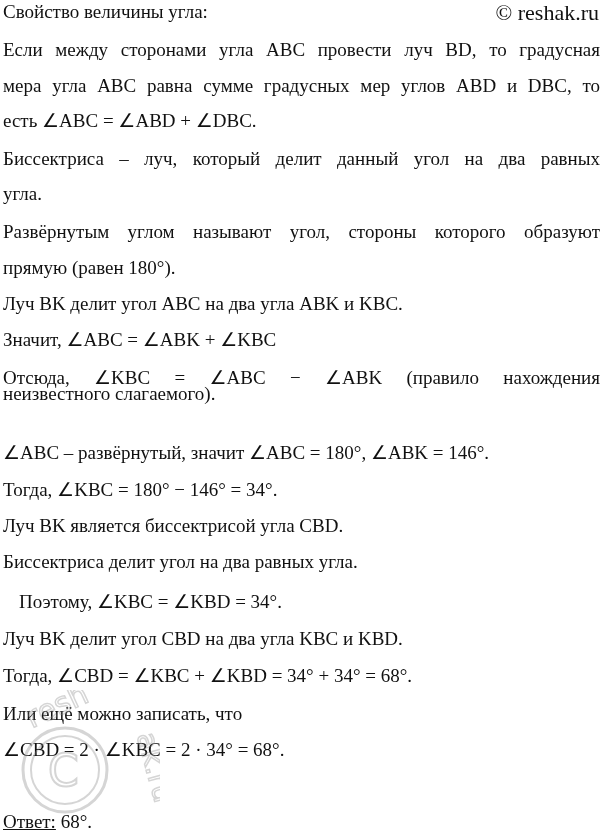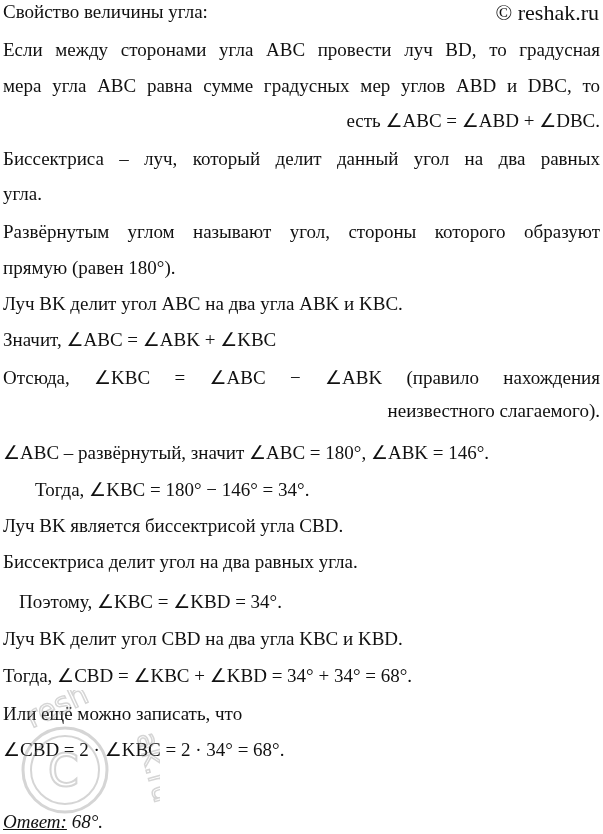--- a/index.html
+++ b/index.html
@@ -13,44 +13,44 @@
   </style>
 </head>
 <body>
 
 <div>
   <div class="line" style="top:0px;">Свойство величины угла:</div>
   <div class="wm-top">© reshak.ru</div>
 
   <div class="line just" style="top:38px;">Если между сторонами угла ABC провести луч BD, то градусная</div>
   <div class="line just" style="top:74px;">мера угла ABC равна сумме градусных мер углов ABD и DBC, то</div>
-  <div class="line" style="top:109px;text-align:right;">есть ∠ABC = ∠ABD + ∠DBC.</div>
+  <div class="line" style="top:109px;">есть ∠ABC = ∠ABD + ∠DBC.</div>
 
   <div class="line just" style="top:147px;">Биссектриса – луч, который делит данный угол на два равных</div>
   <div class="line" style="top:182px;">угла.</div>
   <div class="line just" style="top:220px;">Развёрнутым углом называют угол, стороны которого образуют</div>
   <div class="line" style="top:256px;">прямую (равен 180°).</div>
 
   <div class="line" style="top:292px;">Луч BK делит угол ABC на два угла ABK и KBC.</div>
   <div class="line" style="top:328px;">Значит, ∠ABC = ∠ABK + ∠KBC</div>
   <div class="line just" style="top:366px;">Отсюда, ∠KBC = ∠ABC − ∠ABK (правило нахождения</div>
-  <div class="line" style="top:399px;text-align:right;">неизвестного слагаемого).</div>
+  <div class="line" style="top:382px;">неизвестного слагаемого).</div>
 
   <div class="line" style="top:441px;">∠ABC – развёрнутый, значит ∠ABC = 180°, ∠ABK = 146°.</div>
-  <div class="line" style="top:478px;margin-left:32px;">Тогда, ∠KBC = 180° − 146° = 34°.</div>
+  <div class="line" style="top:478px;">Тогда, ∠KBC = 180° − 146° = 34°.</div>
   <div class="line" style="top:514px;">Луч BK является биссектрисой угла CBD.</div>
   <div class="line" style="top:550px;">Биссектриса делит угол на два равных угла.</div>
 
   <div class="line" style="top:590px;margin-left:16px;">Поэтому, ∠KBC = ∠KBD = 34°.</div>
   <div class="line" style="top:627px;">Луч BK делит угол CBD на два угла KBC и KBD.</div>
   <div class="line" style="top:664px;">Тогда, ∠CBD = ∠KBC + ∠KBD = 34° + 34° = 68°.</div>
   <div class="line" style="top:702px;">Или ещё можно записать, что</div>
   <div class="line" style="top:738px;">∠CBD = 2 · ∠KBC = 2 · 34° = 68°.</div>
 
-  <div class="line" style="top:810px;font-style:italic;">
+  <div class="line" style="top:810px;">
     <span class="u">Ответ:</span>
     <span>68°.</span>
   </div>
 
   <svg class="watermark" viewBox="0 0 150 130">
     <circle cx="55" cy="80" r="42" fill="none" stroke="#888" stroke-width="3"></circle>
     <circle cx="55" cy="80" r="34" fill="none" stroke="#888" stroke-width="2"></circle>
     <text x="38" y="96" font-size="44" fill="none" stroke="#888" stroke-width="2" font-family="DejaVu Sans, sans-serif">C</text>
     <text x="20" y="30" font-size="30" fill="none" stroke="#888" stroke-width="1.5" transform="rotate(-25 40 30)" font-family="DejaVu Sans, sans-serif">resh</text>
     <text x="100" y="40" font-size="28" fill="none" stroke="#888" stroke-width="1.5" transform="rotate(75 110 60)" font-family="DejaVu Sans, sans-serif">ak.ru</text>

